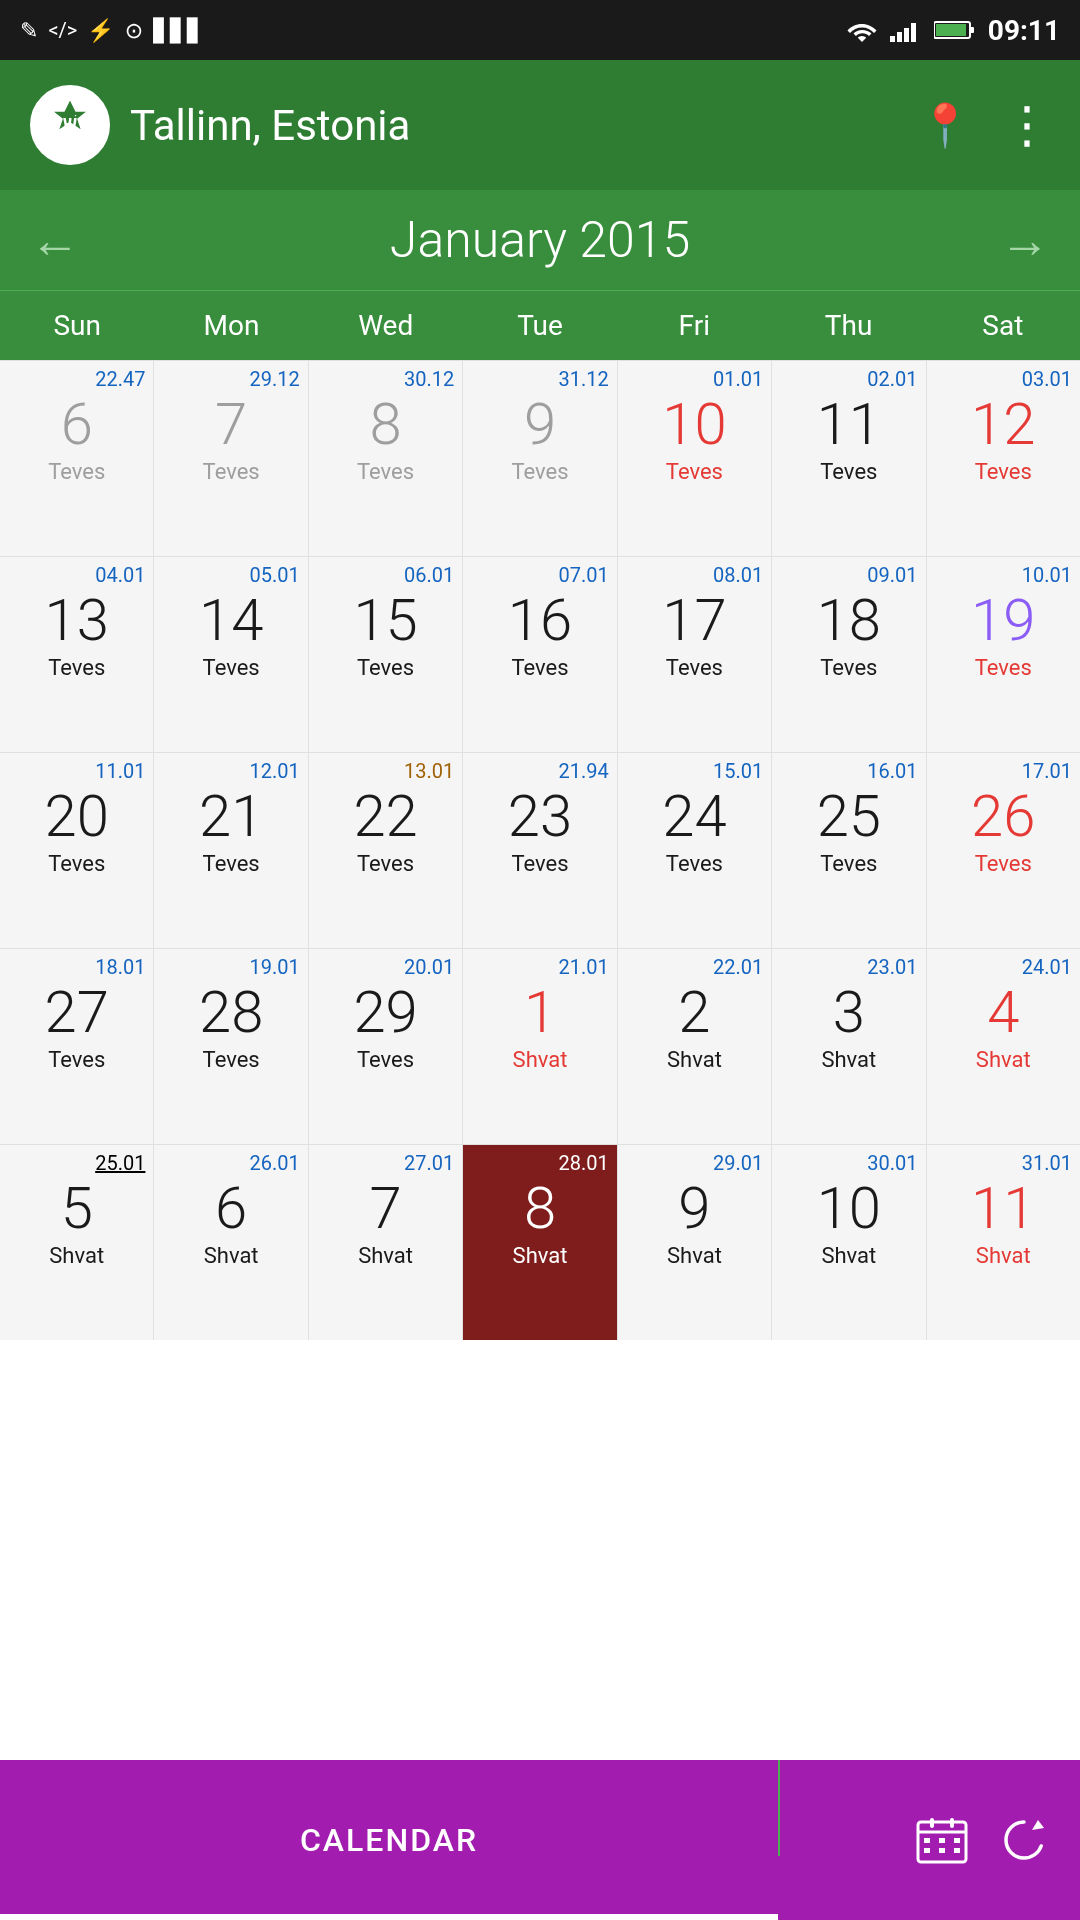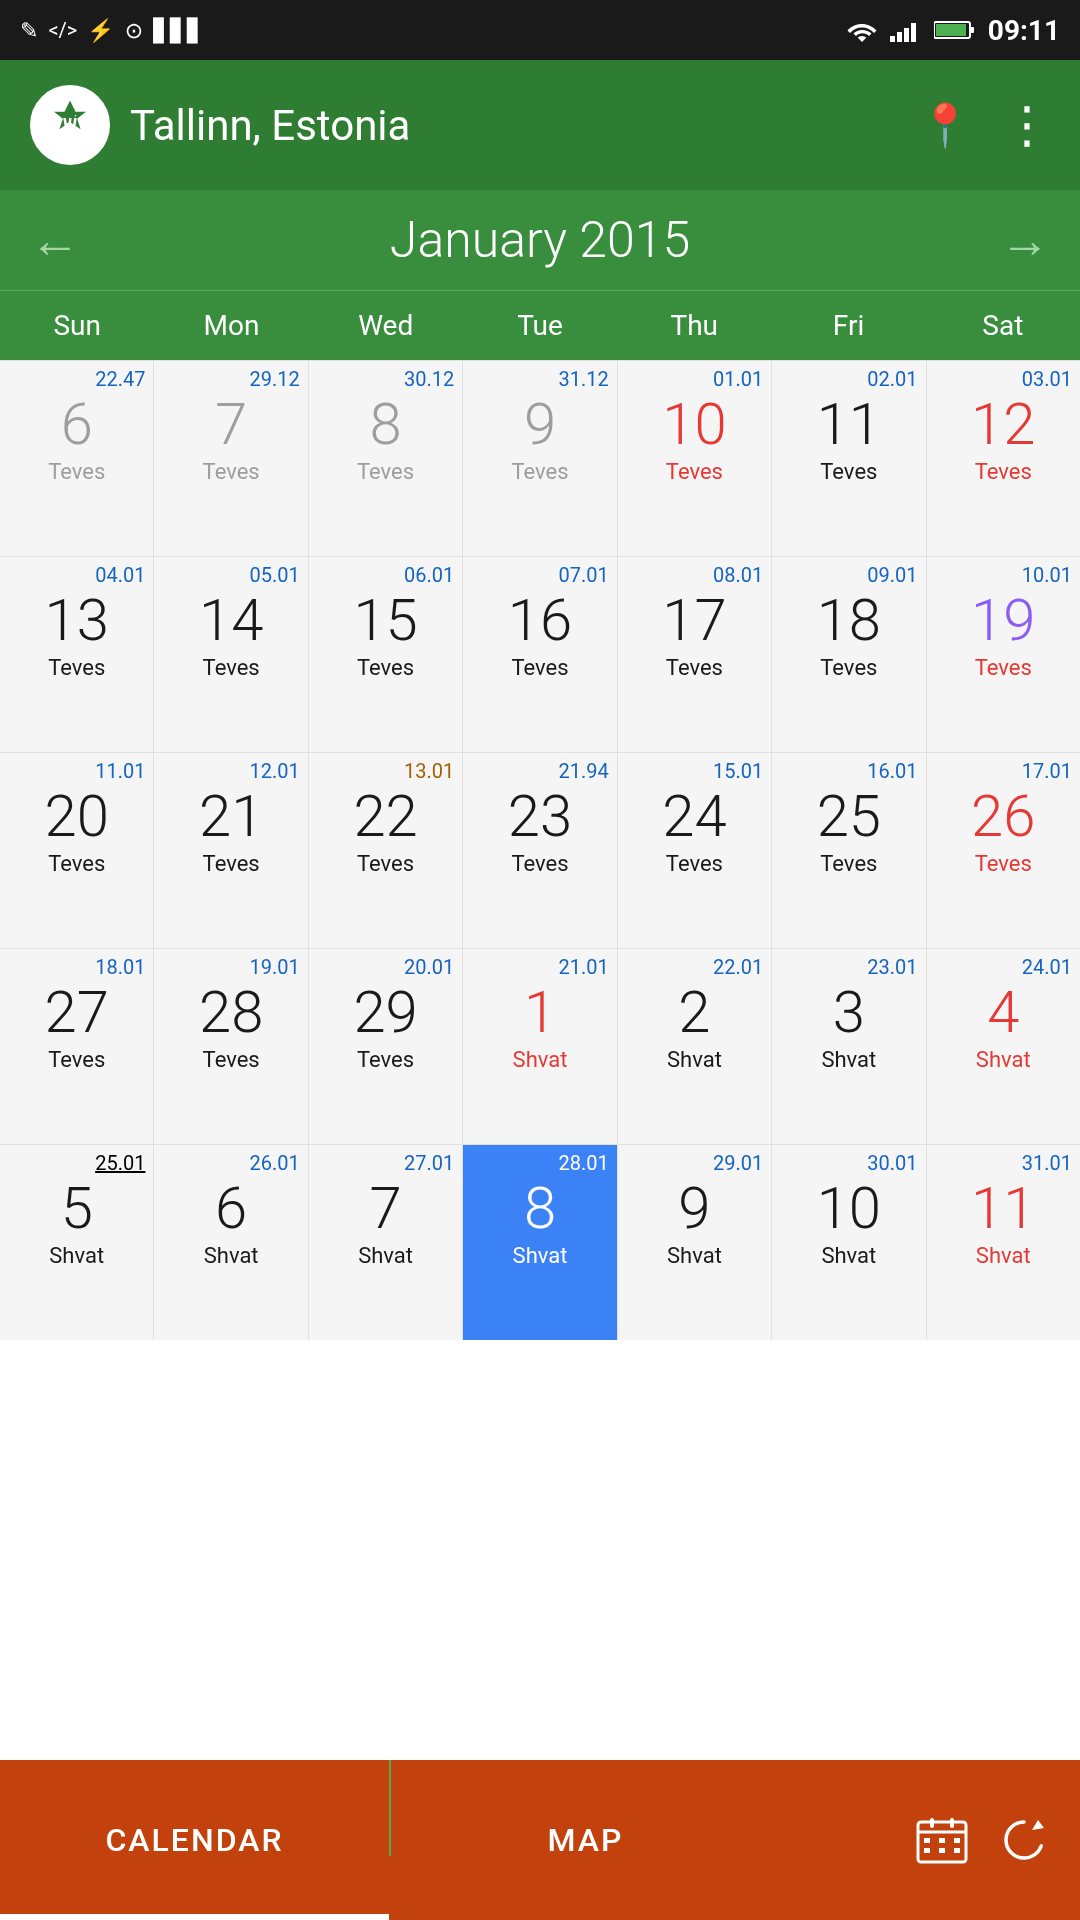--- a/index.html
+++ b/index.html
@@ -137,21 +137,21 @@
     .calendar-cell {
       background: #f5f5f5;
       display: flex;
       flex-direction: column;
       align-items: center;
       padding: 6px 2px;
       min-height: 195px;
       position: relative;
     }
     .calendar-cell.today {
-      background: #3b82f6;
+      background: #7f1d1d;
     }
     .cell-top-date {
       font-size: 20px;
       color: #1565c0;
       font-weight: 400;
       align-self: flex-end;
       padding-right: 6px;
       margin-bottom: 2px;
     }
     .cell-main-date {
@@ -169,21 +169,21 @@
     #white-area {
       flex: 1;
       background: #fff;
       height: 460px;
     }
 
     
     #bottom-nav {
       width: 100%;
       height: 160px;
-      background: #c2410c;
+      background: #a21caf;
       display: flex;
       align-items: center;
       position: absolute;
       bottom: 0;
       left: 0;
     }
     .bottom-nav-left {
       display: flex;
       flex: 1;
       height: 100%;
@@ -277,22 +277,22 @@
   <span class="nav-arrow">←</span>
   <span class="month-title">January 2015</span>
   <span class="nav-arrow">→</span>
 </div>
 
 <div id="day-headers">
   <div class="day-header">Sun</div>
   <div class="day-header">Mon</div>
   <div class="day-header">Wed</div>
   <div class="day-header">Tue</div>
+  <div class="day-header">Fri</div>
   <div class="day-header">Thu</div>
-  <div class="day-header">Fri</div>
   <div class="day-header">Sat</div>
 </div>
 
 <div id="calendar-grid">
 <div class="calendar-cell">
       <div class="cell-top-date" style="color: rgb(21, 101, 192);">22.47</div>
       <div class="cell-main-date" style="color: rgb(158, 158, 158);">6</div>
       <div class="cell-hebrew" style="color: rgb(158, 158, 158);">Teves</div>
     </div>
     <div class="calendar-cell">
@@ -468,23 +468,20 @@
   </div>
 
 <div id="white-area"></div>
 
 <div id="bottom-nav">
   <div class="bottom-nav-left">
     <div class="bottom-nav-tab active">
       <span class="bottom-tab-label">CALENDAR</span>
     </div>
     <div class="bottom-nav-divider"></div>
-    <div class="bottom-nav-tab">
-      <span class="bottom-tab-label">MAP</span>
-    </div>
   </div>
   <div class="bottom-nav-right">
 
     <svg width="52" height="52" viewBox="0 0 52 52" fill="white">
       <rect x="2" y="8" width="48" height="40" rx="3" fill="none" stroke="white" stroke-width="3"></rect>
       <line x1="2" y1="18" x2="50" y2="18" stroke="white" stroke-width="3"></line>
       <rect x="14" y="4" width="4" height="10" rx="2" fill="white"></rect>
       <rect x="34" y="4" width="4" height="10" rx="2" fill="white"></rect>
       <rect x="8" y="24" width="6" height="5" fill="white"></rect>
       <rect x="23" y="24" width="6" height="5" fill="white"></rect>

